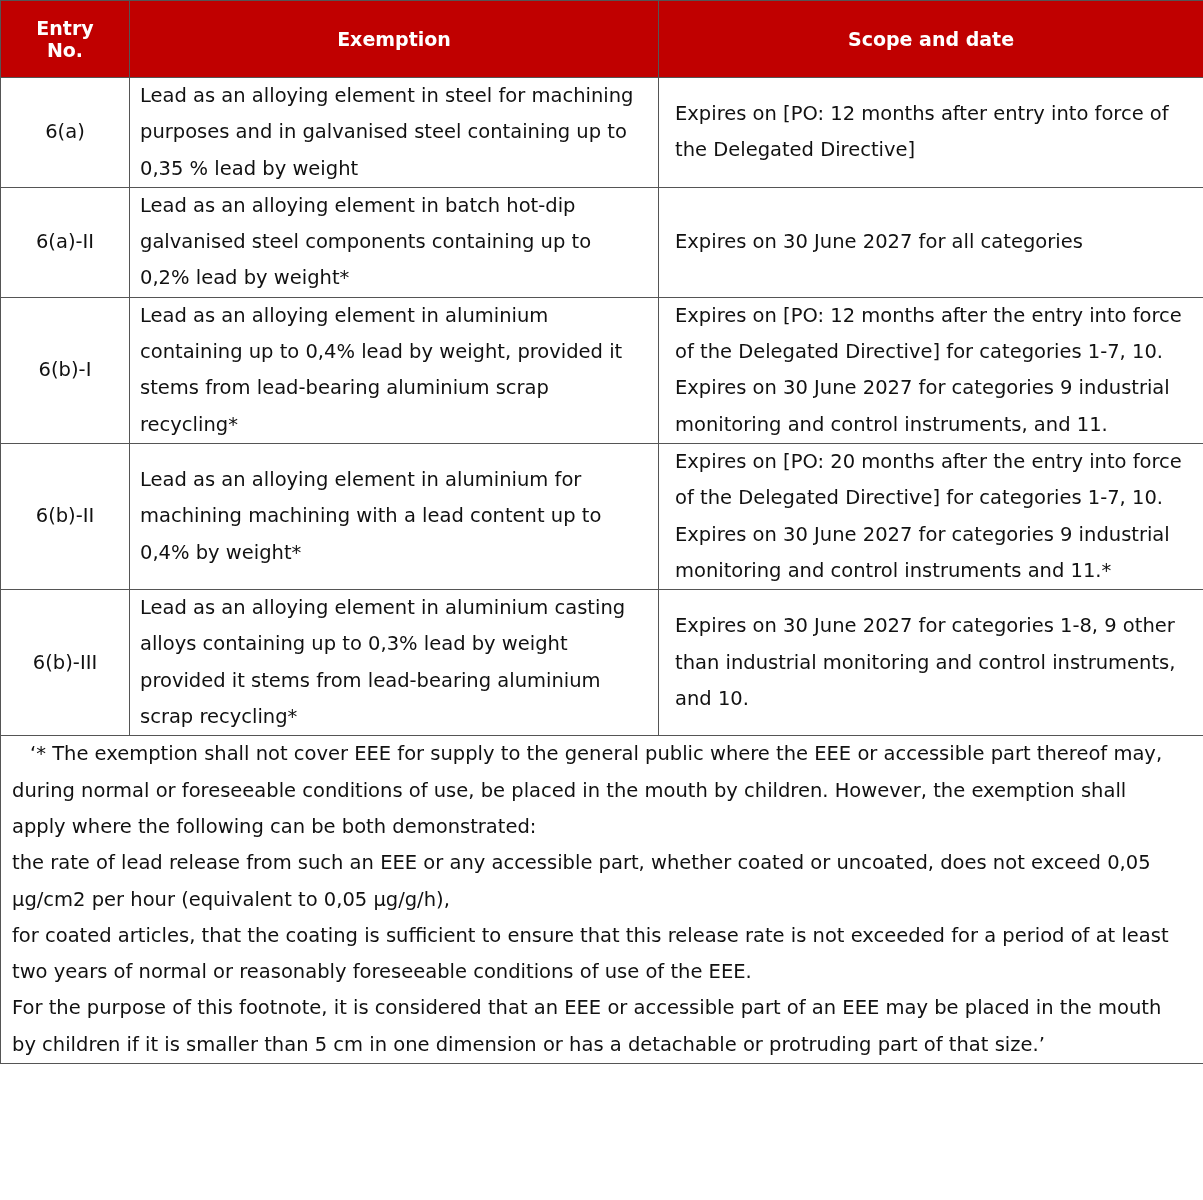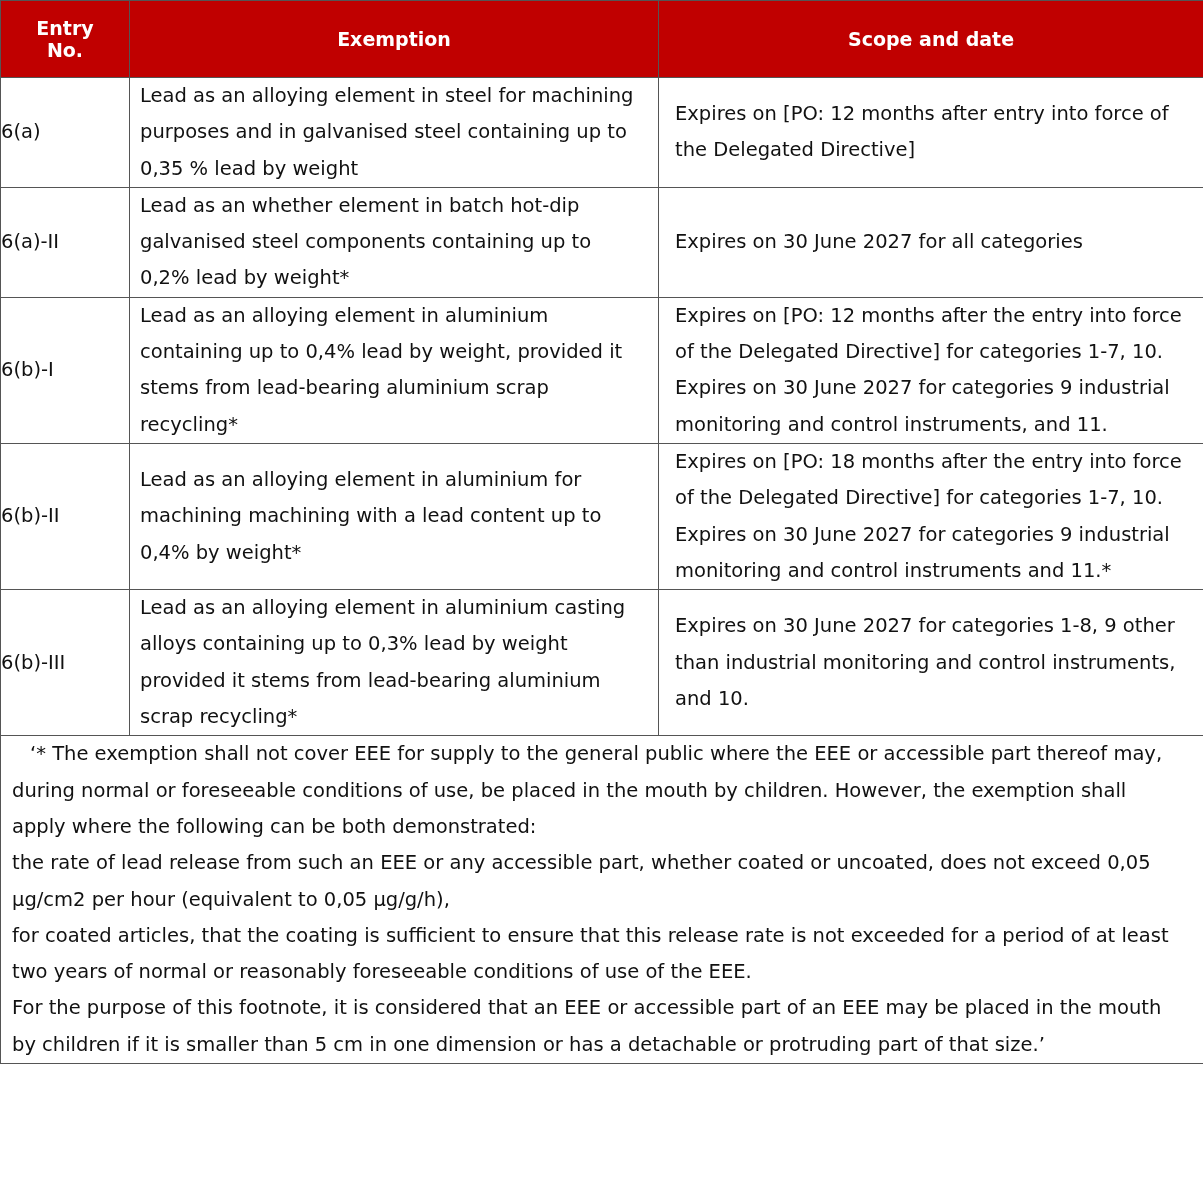--- a/index.html
+++ b/index.html
@@ -1,21 +1,21 @@
 <!DOCTYPE html>
 <html><head>
 <meta charset="utf-8">
 <style>
   html, body { margin: 0; padding: 0; background: #ffffff; }
   body { width: 1203px; height: 1200px; overflow: hidden; font-family: "DejaVu Sans", sans-serif; color: #111; }
   table { border-collapse: collapse; width: 1203px; table-layout: fixed; }
   td, th { border: 1.5px solid #555; }
   th { background: #c00000; color: #fff; font-weight: bold; font-size: 19px; height: 36px; padding: 16px; text-align: center; }
   td { font-size: 19.5px; line-height: 36.3px; vertical-align: middle; padding: 0 10px; }
-  td.entry { padding: 0; }
+  td.entry { text-align: center; padding: 0; }
   td.scope { padding-left: 16px; }
   col.c1 { width: 129px; }
   col.c2 { width: 529px; }
   col.c3 { width: 545px; }
   .footnote { padding: 0 10px 0 11px; line-height: 36.3px; font-size: 19.5px; }
   .footnote div.first { padding-left: 18px; }
   .multi { display: block; }
 </style>
 </head>
 <body>
@@ -42,21 +42,21 @@
           <span class="multi">0,35 % lead by weight</span>
         </td>
         <td class="scope">
           <span class="multi">Expires on [PO: 12 months after entry into force of</span>
           <span class="multi">the Delegated Directive]</span>
         </td>
       </tr>
       <tr>
         <td class="entry">6(a)-II</td>
         <td>
-          <span class="multi">Lead as an whether element in batch hot-dip</span>
+          <span class="multi">Lead as an alloying element in batch hot-dip</span>
           <span class="multi">galvanised steel components containing up to</span>
           <span class="multi">0,2% lead by weight*</span>
         </td>
         <td class="scope">
           <span class="multi">Expires on 30 June 2027 for all categories</span>
         </td>
       </tr>
       <tr>
         <td class="entry">6(b)-I</td>
         <td>
@@ -73,21 +73,21 @@
         </td>
       </tr>
       <tr>
         <td class="entry">6(b)-II</td>
         <td>
           <span class="multi">Lead as an alloying element in aluminium for</span>
           <span class="multi">machining machining with a lead content up to</span>
           <span class="multi">0,4% by weight*</span>
         </td>
         <td class="scope">
-          <span class="multi">Expires on [PO: 18 months after the entry into force</span>
+          <span class="multi">Expires on [PO: 20 months after the entry into force</span>
           <span class="multi">of the Delegated Directive] for categories 1-7, 10.</span>
           <span class="multi">Expires on 30 June 2027 for categories 9 industrial</span>
           <span class="multi">monitoring and control instruments and 11.*</span>
         </td>
       </tr>
       <tr>
         <td class="entry">6(b)-III</td>
         <td>
           <span class="multi">Lead as an alloying element in aluminium casting</span>
           <span class="multi">alloys containing up to 0,3% lead by weight</span>

